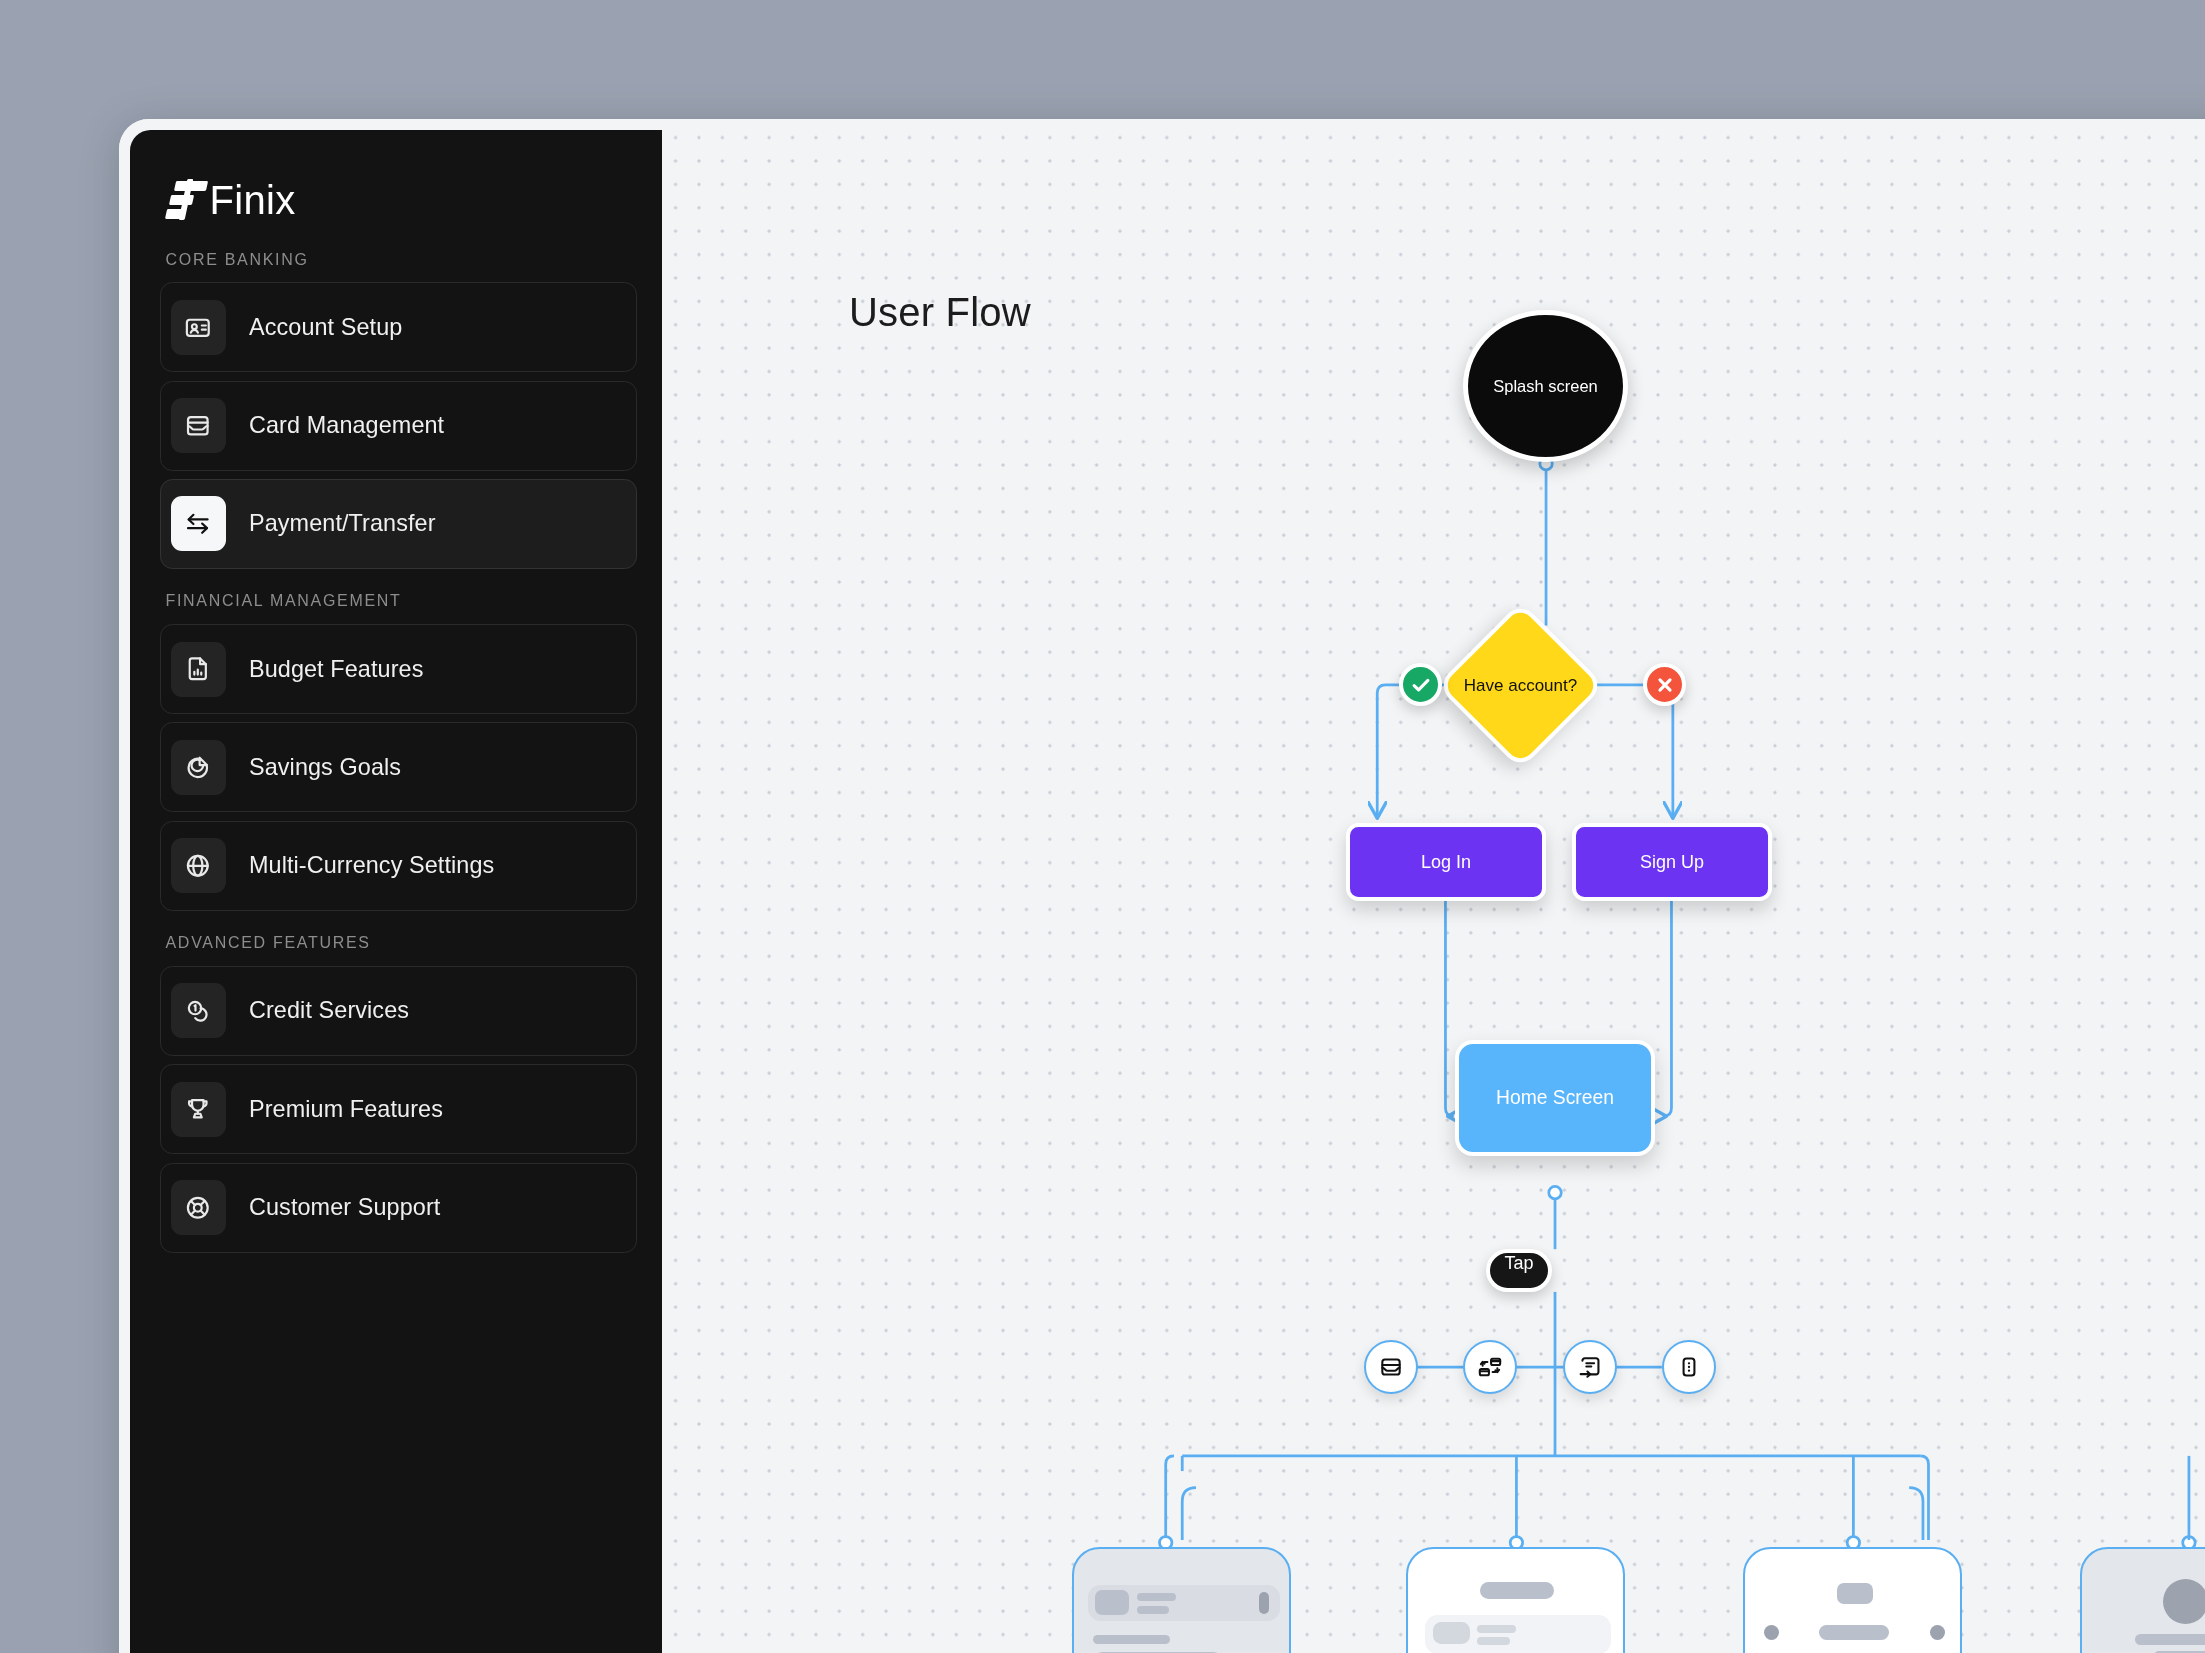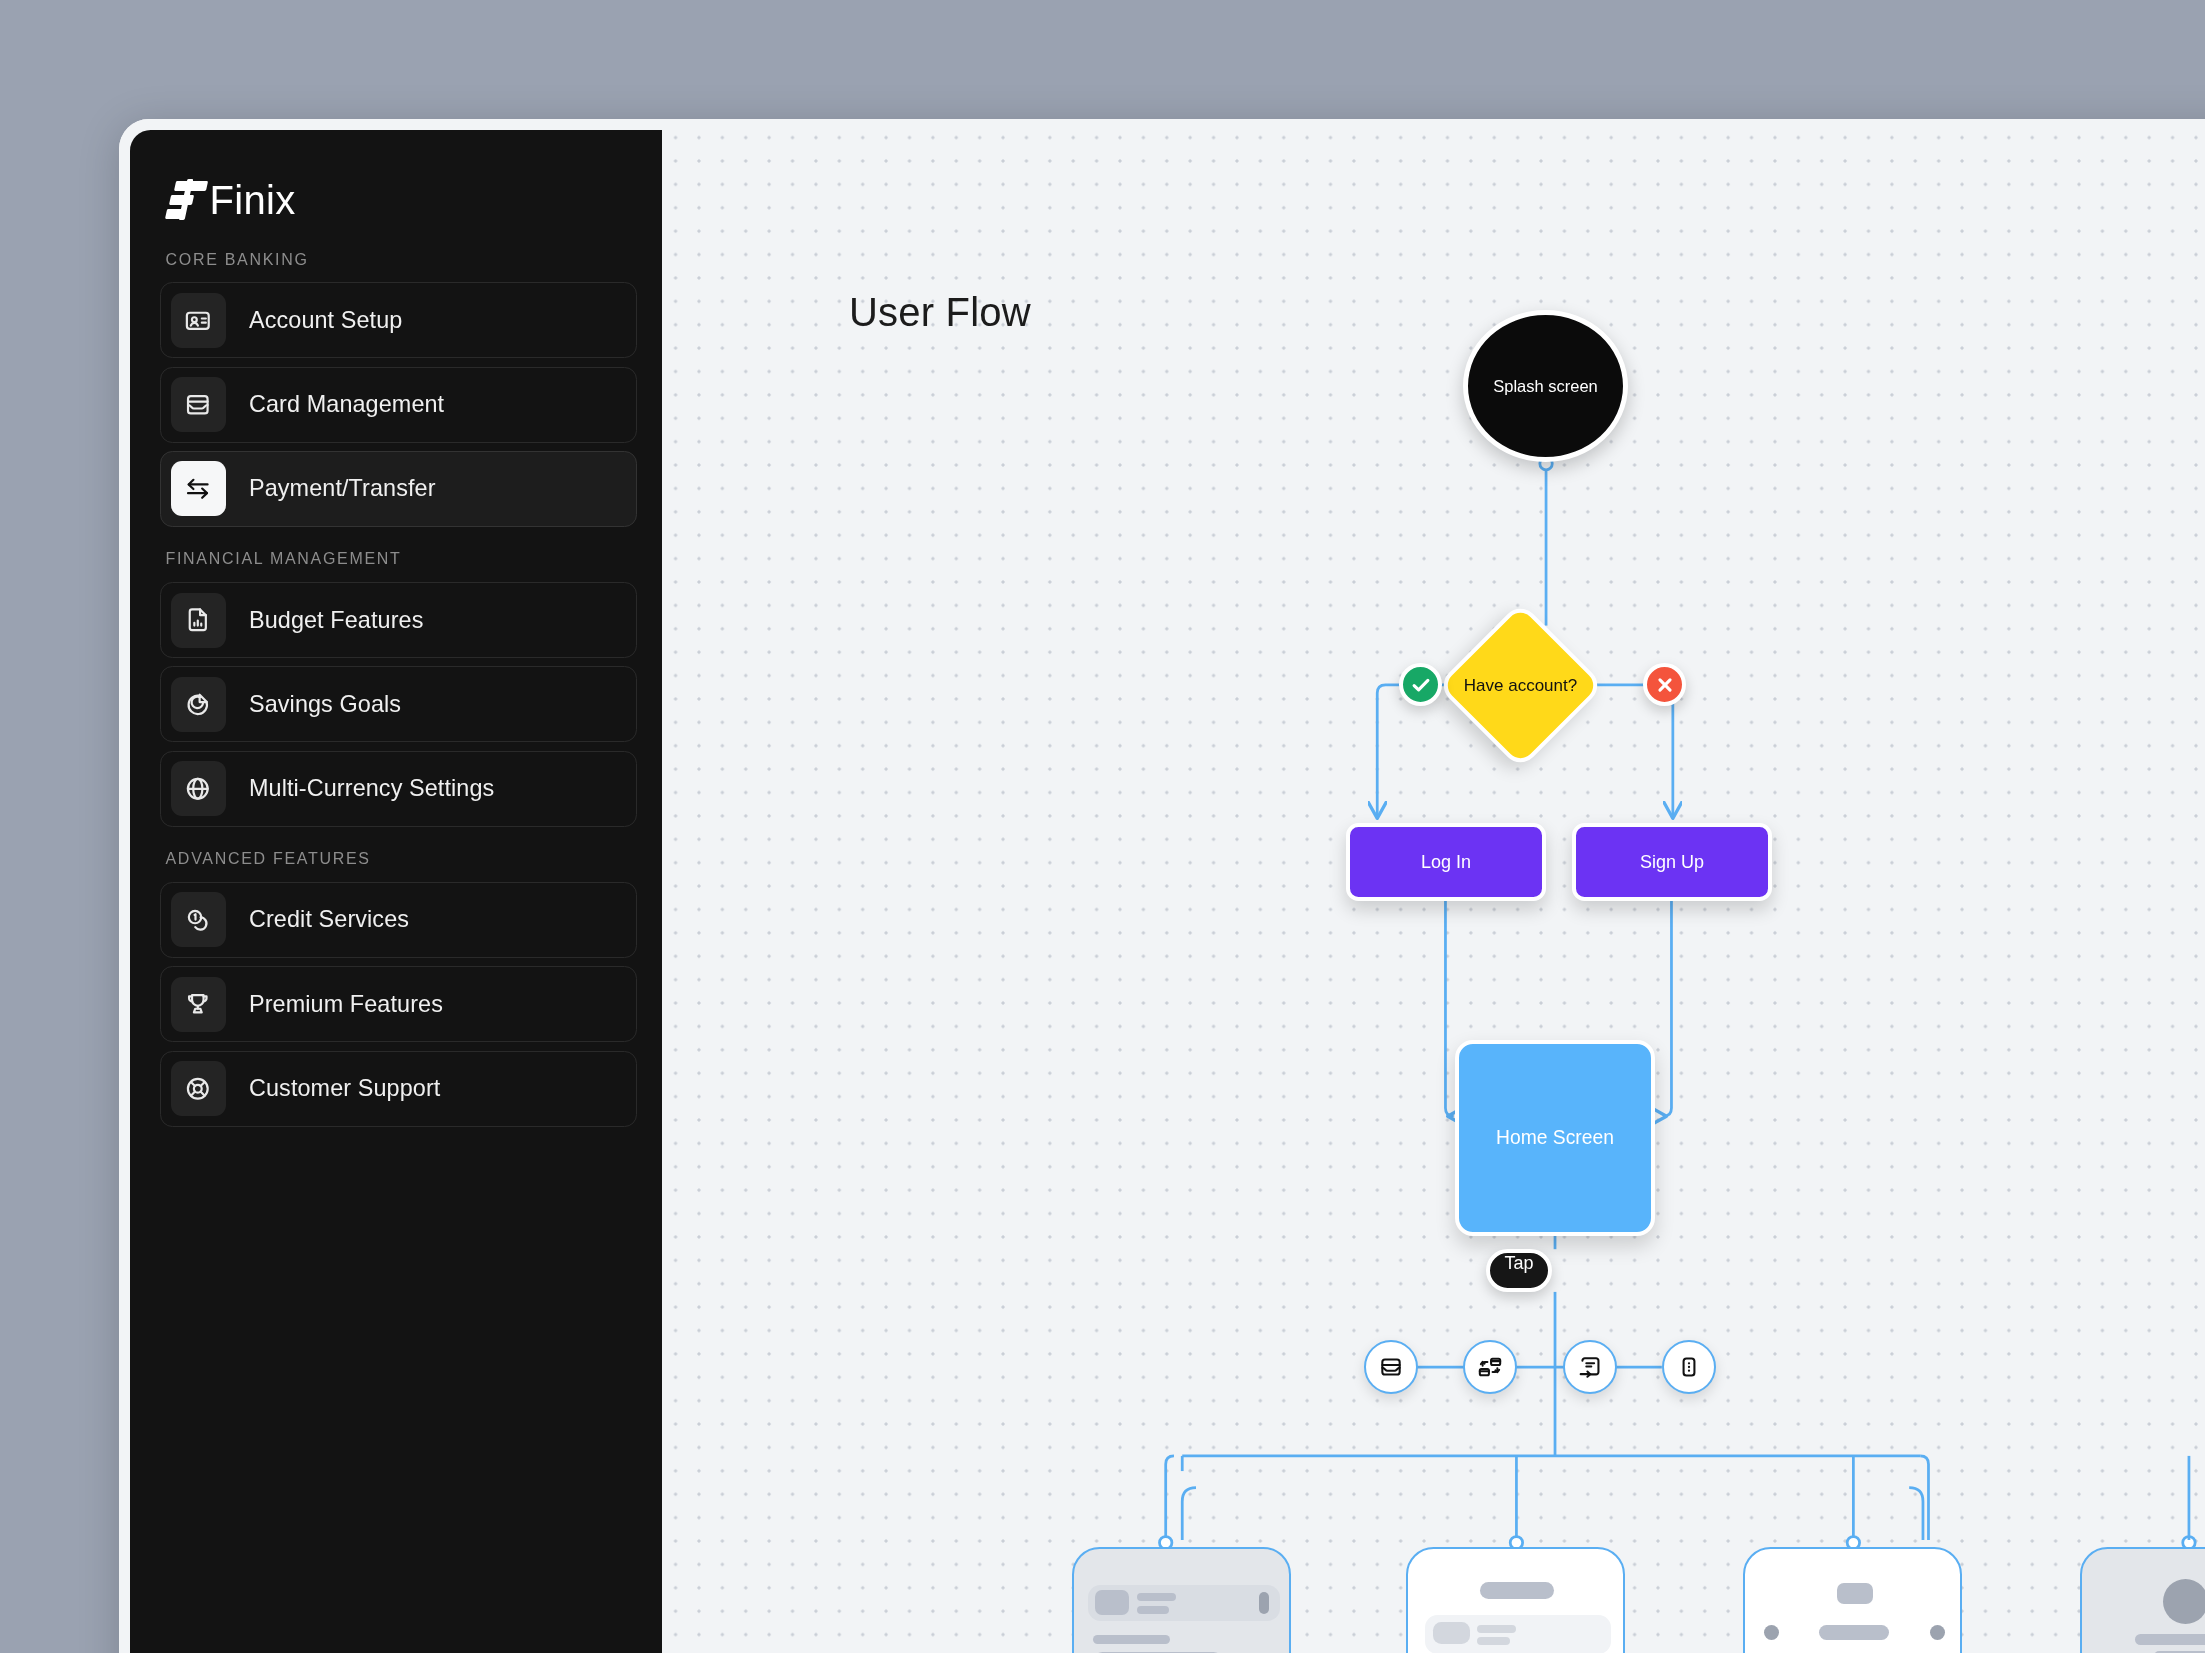--- a/index.html
+++ b/index.html
@@ -55,21 +55,21 @@
     color: #fff; font-size: 40px; letter-spacing: 0.3px; font-weight: 400;
   }
 
   .sect-label {
     color: #8d8d8d; font-size: 16px; letter-spacing: 1.7px;
     margin: 23.4px 0 13.8px 5.5px; text-transform: uppercase;
   }
   .nav-list { display: flex; flex-direction: column; gap: 8.3px; }
   .nav-item {
     display: flex; align-items: center; gap: 23.4px;
-    height: 76px;
+    height: 90px;
     border: 0.7px solid #2a2a2a;
     border-radius: 12.4px;
     padding: 0 9.6px;
     background: transparent;
     cursor: pointer;
   }
   .nav-icon {
     width: 55px; height: 55px; flex: none;
     border-radius: 11px;
     background: #242424;
@@ -138,21 +138,21 @@
     background: #6c33f3; border: 4.8px solid #fff; border-radius: 12.4px;
     display: flex; align-items: center; justify-content: center;
     color: #fff; font-size: 18px;
     box-shadow: 0 8.3px 18px rgba(0,0,0,.16);
   }
   #n-login  { left: 684px;  top: 704px; }
   #n-signup { left: 910px; top: 704px; }
 
   #n-home {
     position: absolute; left: 793px; top: 921px;
-    width: 200px; height: 196px;
+    width: 200px; height: 116px;
     background: #58b4fb; border: 4.8px solid #fff; border-radius: 18px;
     display: flex; align-items: center; justify-content: center;
     color: #fff; font-size: 19.3px;
     box-shadow: 0 9.6px 20.7px rgba(0,0,0,.16);
   }
 
   #n-tap {
     position: absolute; left: 824px; top: 1130px;
     width: 66px; height: 43px;
     background: #161616; border: 4.1px solid #fff; border-radius: 22px;

